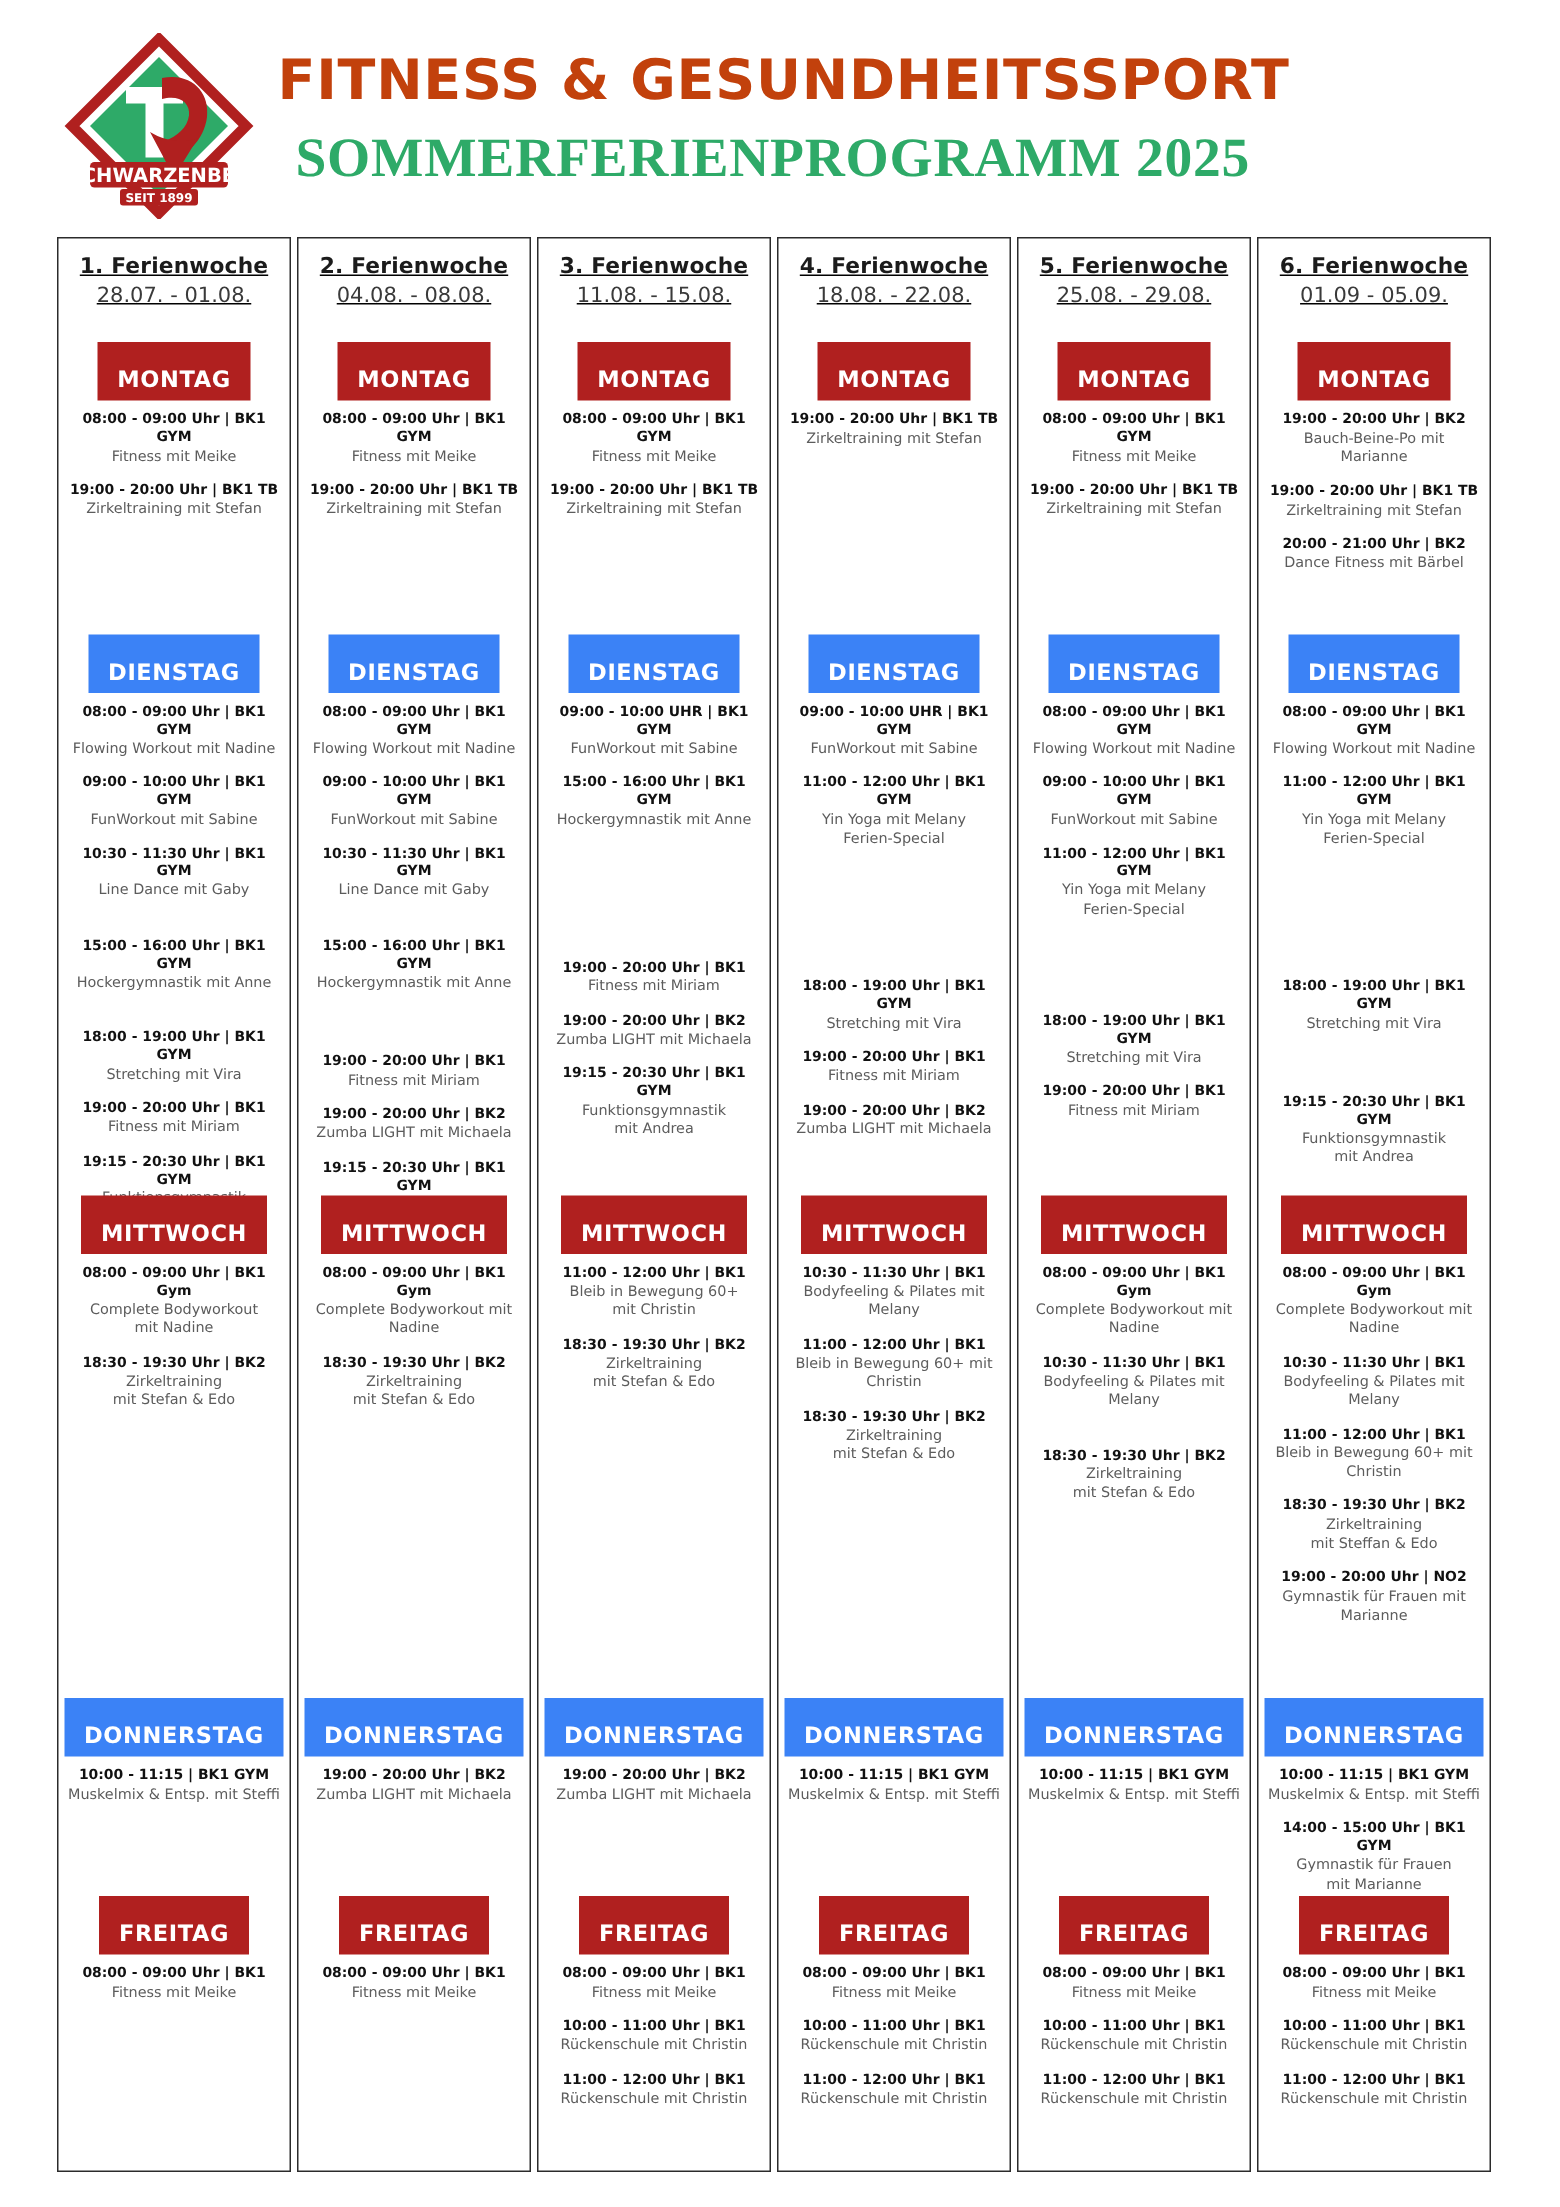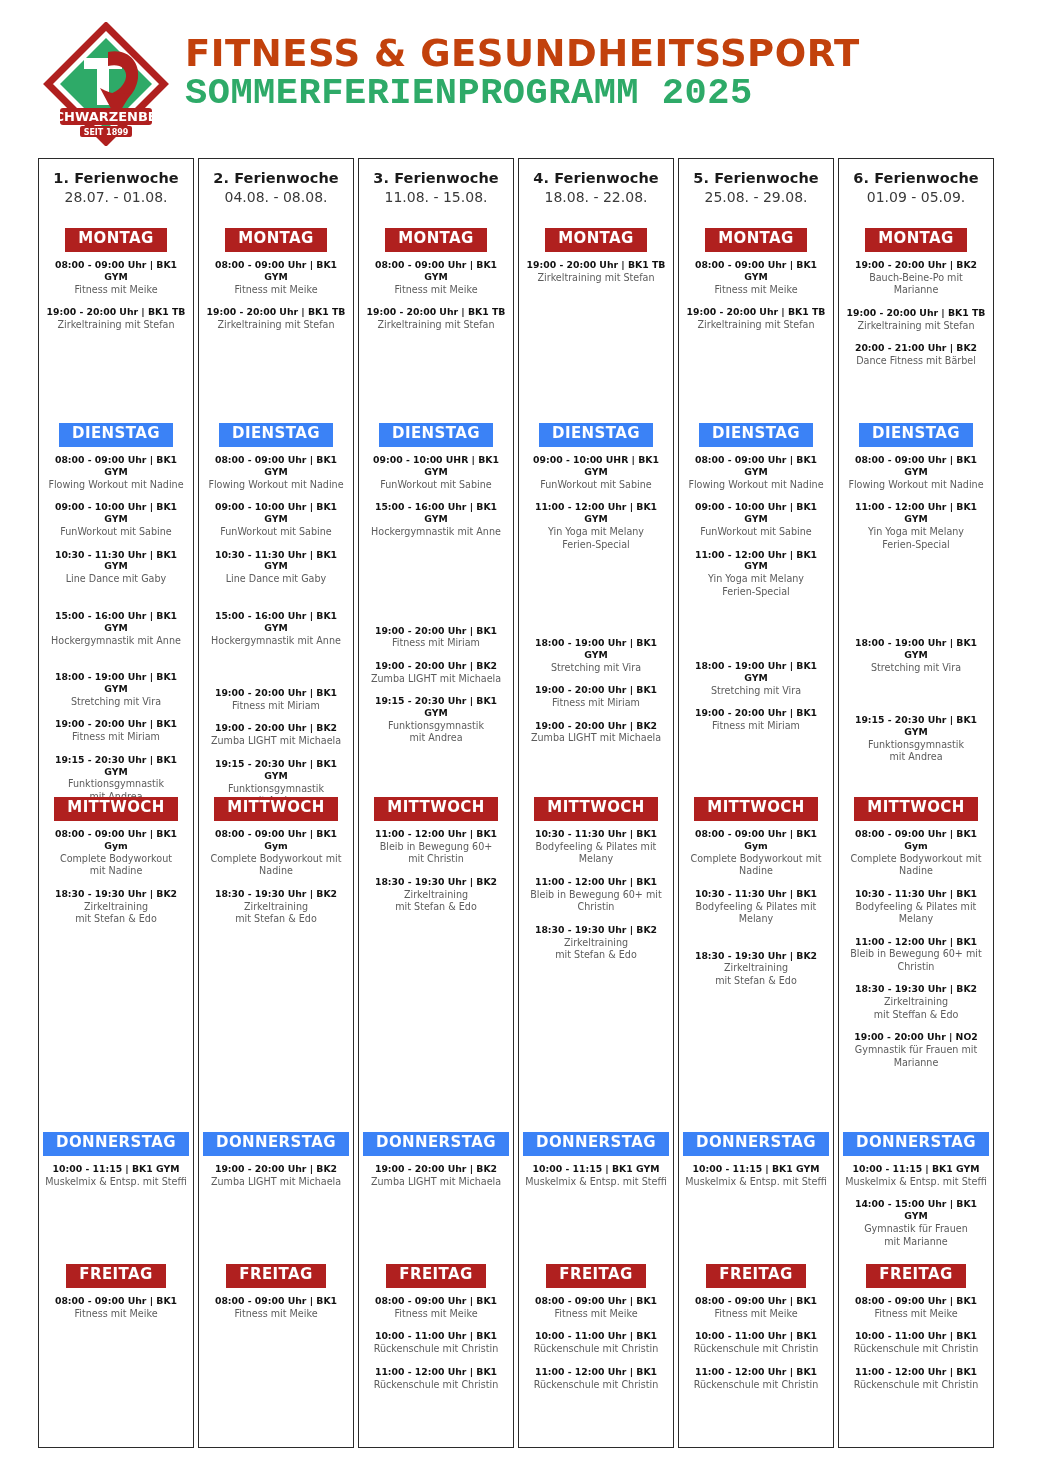--- a/index.html
+++ b/index.html
@@ -23,29 +23,29 @@
   .titles{
     position:absolute;left:185px;top:34px;
   }
   .title-line1{
     font-size:37px;font-weight:bold;letter-spacing:.5px;
     color:#c2410c;line-height:1.08;margin:0;
     font-family:"DejaVu Sans","Liberation Sans",sans-serif;
   }
   .title-line2{
     font-size:37px;font-weight:bold;letter-spacing:.5px;
-    color:#2eaa68;line-height:1.08;margin:0;
-    font-family:Liberation Mono, monospace;
+    color:#2eaa68;line-height:1.08;margin:12px;
+    font-family:Liberation Serif, serif;
   }
 
   
   .weeks{
     position:absolute;left:38px;top:158px;
     width:964px;height:1290px;
-    display:flex;gap:4px;
+    display:flex;gap:4px;text-decoration:underline;
   }
   .week-col{
     position:relative;
     width:156px;
     border:1.6px solid #2b2b2b;
     background:#ffffff;
     box-sizing:border-box;
   }
   .week-head{
     text-align:center;padding-top:11px;
@@ -62,21 +62,21 @@
   .day-sec{position:absolute;left:0;width:100%;}
   .day-sec[data-day="montag"]{top:69px;}
   .day-sec[data-day="dienstag"]{top:264px;}
   .day-sec[data-day="mittwoch"]{top:638px;}
   .day-sec[data-day="donnerstag"]{top:973px;}
   .day-sec[data-day="freitag"]{top:1105px;}
 
   .day-label{
     display:block;margin:0 auto;
     width:max-content;min-width:96px;
-    padding:1px 13px 5px 13px;
+    padding:16px 13px 5px 13px;
     text-align:center;
     font-size:15px;font-weight:bold;letter-spacing:.4px;
     color:#ffffff;
     box-sizing:border-box;
   }
   .day-label.red{background:#b0201f;}
   .day-label.green{background:#3b82f6;}
 
   .entries{
     padding:7px 6px 0 6px;

